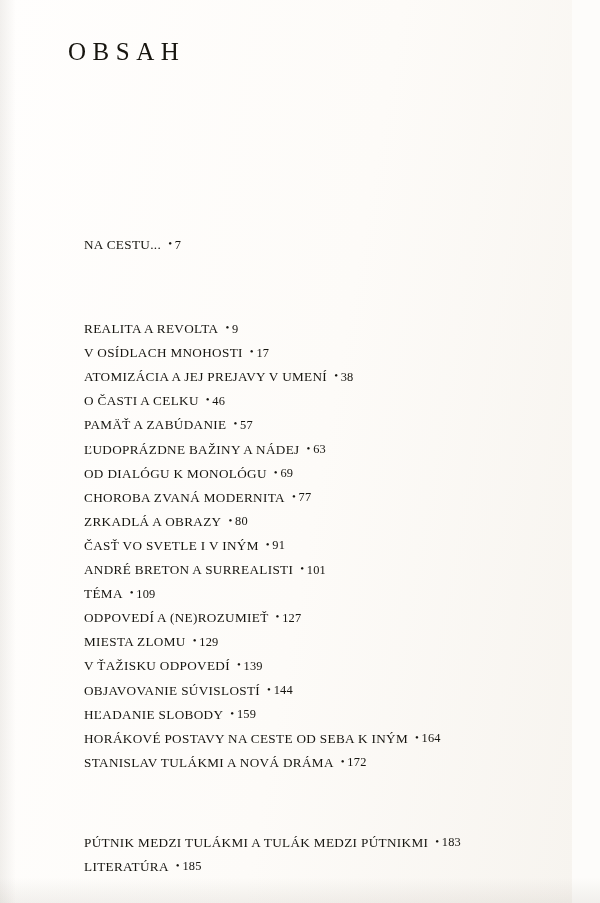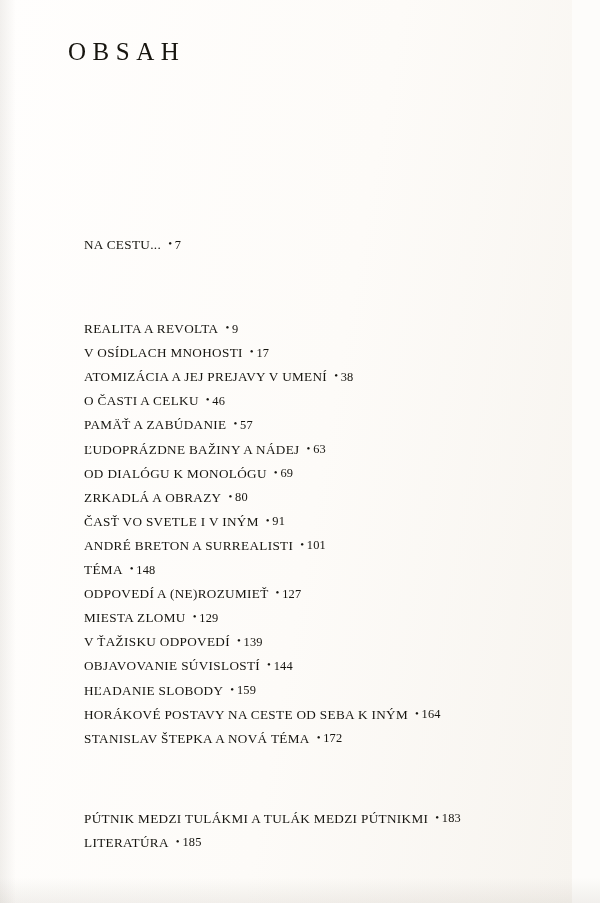--- a/index.html
+++ b/index.html
@@ -128,51 +128,54 @@
         <div class="toc-entry">
           <span class="entry-label">PAMÄŤ A ZABÚDANIE</span><span class="entry-page"><span class="bullet">•</span><span>57</span></span>
         </div>
         <div class="toc-entry">
           <span class="entry-label">ĽUDOPRÁZDNE BAŽINY A NÁDEJ</span><span class="entry-page"><span class="bullet">•</span><span>63</span></span>
         </div>
         <div class="toc-entry">
           <span class="entry-label">OD DIALÓGU K MONOLÓGU</span><span class="entry-page"><span class="bullet">•</span><span>69</span></span>
         </div>
         <div class="toc-entry">
+          <span class="entry-label">CHOROBA ZVANÁ MODERNITA</span><span class="entry-page"><span class="bullet">•</span><span>77</span></span>
+        </div>
+        <div class="toc-entry">
           <span class="entry-label">ZRKADLÁ A OBRAZY</span><span class="entry-page"><span class="bullet">•</span><span>80</span></span>
         </div>
         <div class="toc-entry">
           <span class="entry-label">ČASŤ VO SVETLE I V INÝM</span><span class="entry-page"><span class="bullet">•</span><span>91</span></span>
         </div>
         <div class="toc-entry">
           <span class="entry-label">ANDRÉ BRETON A SURREALISTI</span><span class="entry-page"><span class="bullet">•</span><span>101</span></span>
         </div>
         <div class="toc-entry">
-          <span class="entry-label">TÉMA</span><span class="entry-page"><span class="bullet">•</span><span>148</span></span>
+          <span class="entry-label">TÉMA</span><span class="entry-page"><span class="bullet">•</span><span>109</span></span>
         </div>
         <div class="toc-entry">
           <span class="entry-label">ODPOVEDÍ A (NE)ROZUMIEŤ</span><span class="entry-page"><span class="bullet">•</span><span>127</span></span>
         </div>
         <div class="toc-entry">
           <span class="entry-label">MIESTA ZLOMU</span><span class="entry-page"><span class="bullet">•</span><span>129</span></span>
         </div>
         <div class="toc-entry">
           <span class="entry-label">V ŤAŽISKU ODPOVEDÍ</span><span class="entry-page"><span class="bullet">•</span><span>139</span></span>
         </div>
         <div class="toc-entry">
           <span class="entry-label">OBJAVOVANIE SÚVISLOSTÍ</span><span class="entry-page"><span class="bullet">•</span><span>144</span></span>
         </div>
         <div class="toc-entry">
           <span class="entry-label">HĽADANIE SLOBODY</span><span class="entry-page"><span class="bullet">•</span><span>159</span></span>
         </div>
         <div class="toc-entry">
           <span class="entry-label">HORÁKOVÉ POSTAVY NA CESTE OD SEBA K INÝM</span><span class="entry-page"><span class="bullet">•</span><span>164</span></span>
         </div>
         <div class="toc-entry">
-          <span class="entry-label">STANISLAV ŠTEPKA A NOVÁ TÉMA</span><span class="entry-page"><span class="bullet">•</span><span>172</span></span>
+          <span class="entry-label">STANISLAV TULÁKMI A NOVÁ DRÁMA</span><span class="entry-page"><span class="bullet">•</span><span>172</span></span>
         </div>
       </div>
 
       <div class="gap-small"></div>
 
       <div class="toc-group">
         <div class="toc-entry">
           <span class="entry-label">PÚTNIK MEDZI TULÁKMI A TULÁK MEDZI PÚTNIKMI</span><span class="entry-page"><span class="bullet">•</span><span>183</span></span>
         </div>
         <div class="toc-entry">

